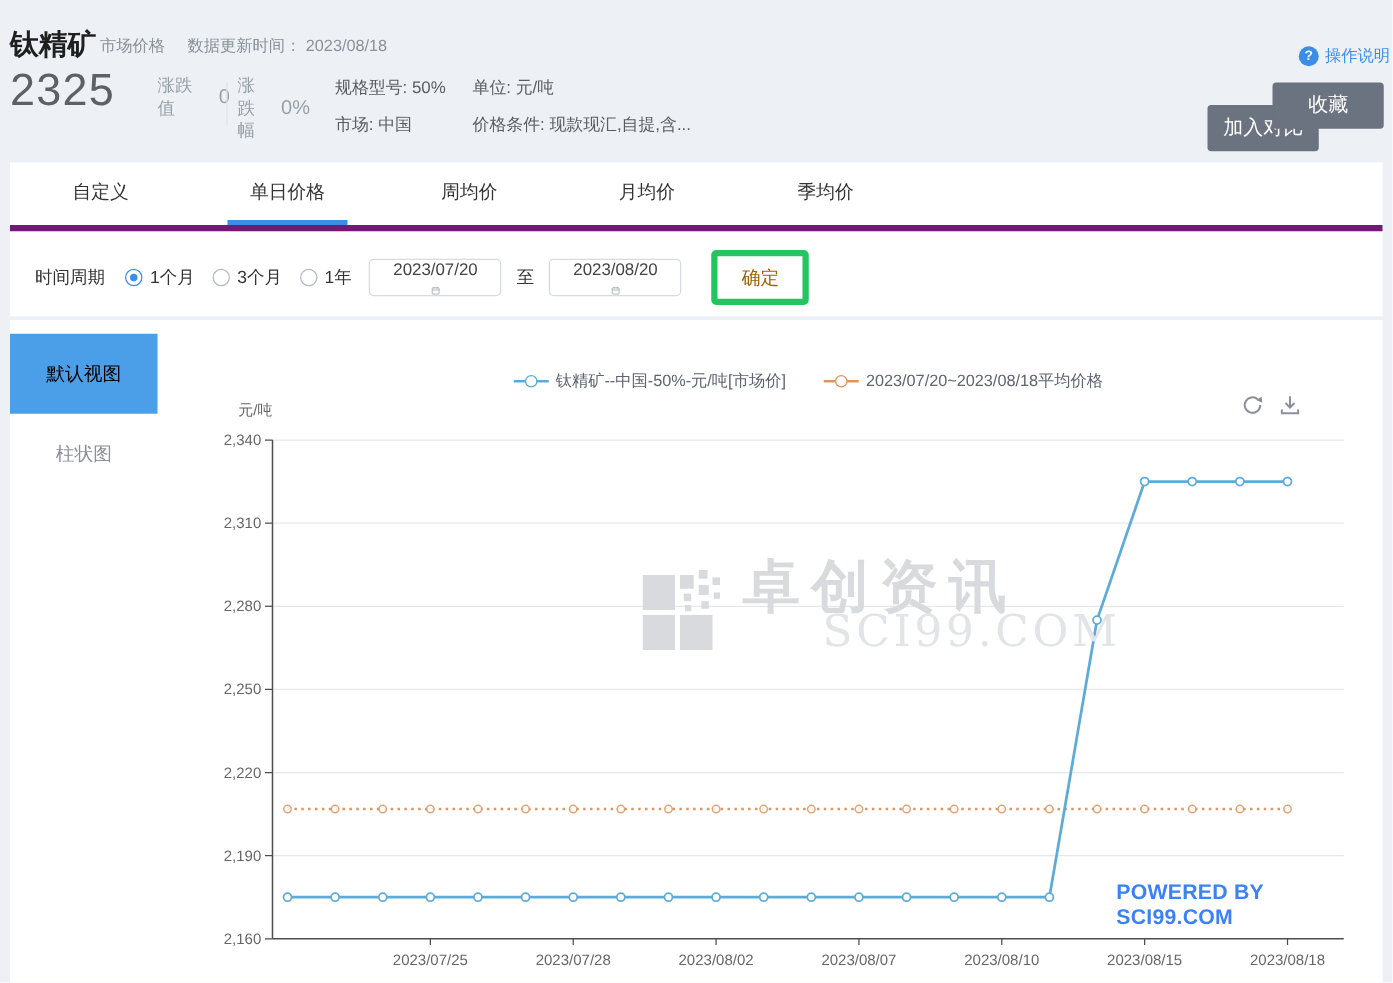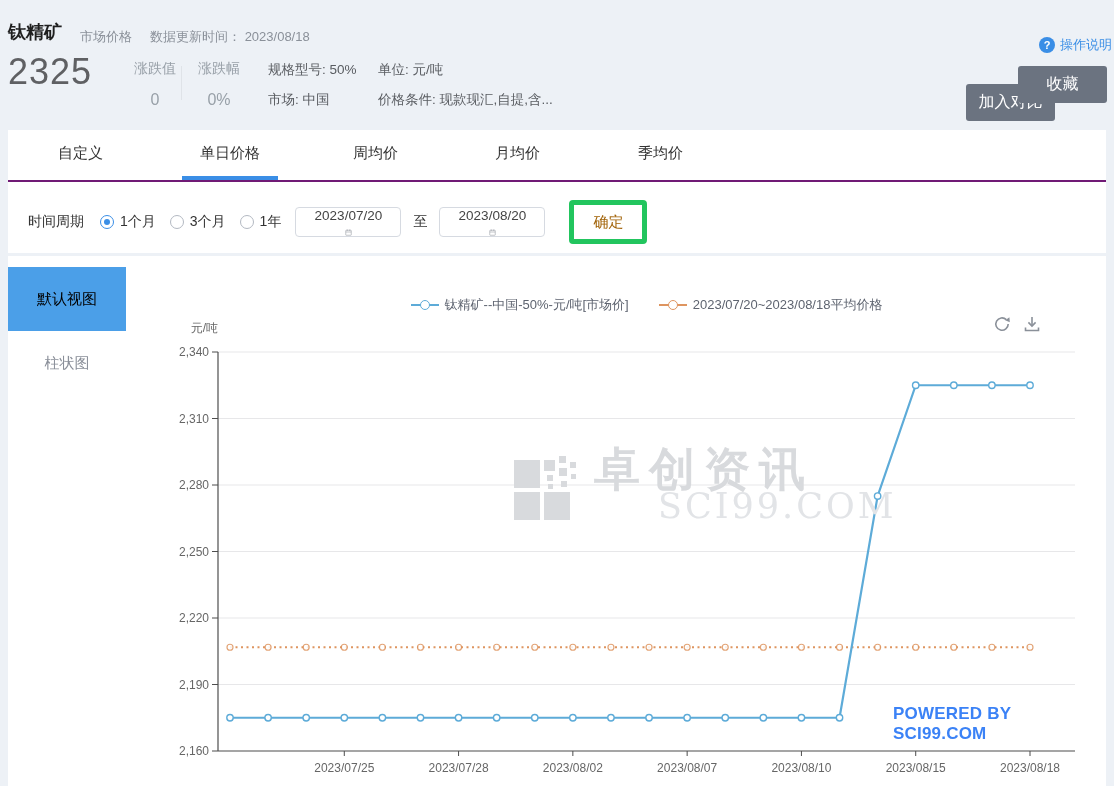--- a/index.html
+++ b/index.html
@@ -4,39 +4,39 @@
 <style>
   html,body{margin:0;padding:0;}
   body{
     width:1114px;height:786px;position:relative;overflow:hidden;
     background:#edf1f6;
     font-family:"Liberation Sans","DejaVu Sans",sans-serif;
     color:#333;
   }
   .abs{position:absolute;}
   
-  .title{left:8px;top:20px;font-size:18px;font-weight:bold;color:#1f1f1f;}
+  .title{left:8px;top:20px;font-size:23px;font-weight:bold;color:#1f1f1f;}
   .sub-row{left:80px;top:28px;font-size:13px;color:#8a9099;display:flex;gap:18px;}
   .price-big{left:8px;top:42px;font-size:36px;line-height:60px;color:#5f6063;letter-spacing:1px;}
-  .chg-col{top:60px;width:58px;display:flex;flex-direction:column;align-items:center;gap:13px;}
+  .chg-col{top:60px;width:58px;display:flex;flex-direction:row;align-items:center;gap:13px;}
   .chg-col .lbl{font-size:14px;color:#98a0a8;}
   .chg-col .val{font-size:16px;color:#98a0a8;}
   .vdiv{left:181px;top:66px;width:1px;height:34px;background:#dfe3e8;}
   .spec{font-size:13.5px;color:#595c61;}
   .help{right:2px;top:36px;display:flex;align-items:center;gap:5px;font-size:13px;color:#3a8ee6;cursor:pointer;}
   .help .qicon{width:16px;height:16px;border-radius:50%;background:#3a8ee6;color:#fff;
     font-size:11px;font-weight:bold;display:flex;align-items:center;justify-content:center;}
   .btn-dark{top:66px;width:89px;height:37px;background:#6b7380;color:#fff;border:none;border-radius:3px;
     font-size:16px;font-family:inherit;cursor:pointer;display:flex;align-items:center;justify-content:center;}
   
   .panel{position:absolute;left:8px;width:1098px;background:#fff;}
   .panel-a{top:130px;height:123px;}
   .panel-b{top:256px;height:530px;}
   
-  .tabs{position:absolute;left:0;top:0;width:100%;height:50px;border-bottom:2px solid #701a75;}
+  .tabs{position:absolute;left:0;top:0;width:100%;height:50px;border-bottom:5px solid #701a75;}
   .tab{position:absolute;top:14px;font-size:15px;color:#333;cursor:pointer;white-space:nowrap;}
   .tab-underline{position:absolute;left:174px;top:46px;width:96px;height:4px;background:#3a8ee6;}
   
   .filter-row{position:absolute;left:20px;top:74px;height:36px;display:flex;align-items:center;}
   .flabel{font-size:14px;color:#333;margin-right:16px;}
   .radio{display:flex;align-items:center;gap:6px;margin-right:14px;font-size:14px;color:#333;cursor:pointer;}
   .rdot{width:14px;height:14px;border-radius:50%;border:1px solid #b3b9c2;background:#fff;box-sizing:border-box;position:relative;}
   .radio.sel .rdot{border-color:#3a8ee6;}
   .radio.sel .rdot::after{content:"";position:absolute;left:3px;top:3px;width:6px;height:6px;border-radius:50%;background:#3a8ee6;}
   .datebox{width:104px;height:28px;border:1px solid #d6dae1;border-radius:4px;background:#fff;

